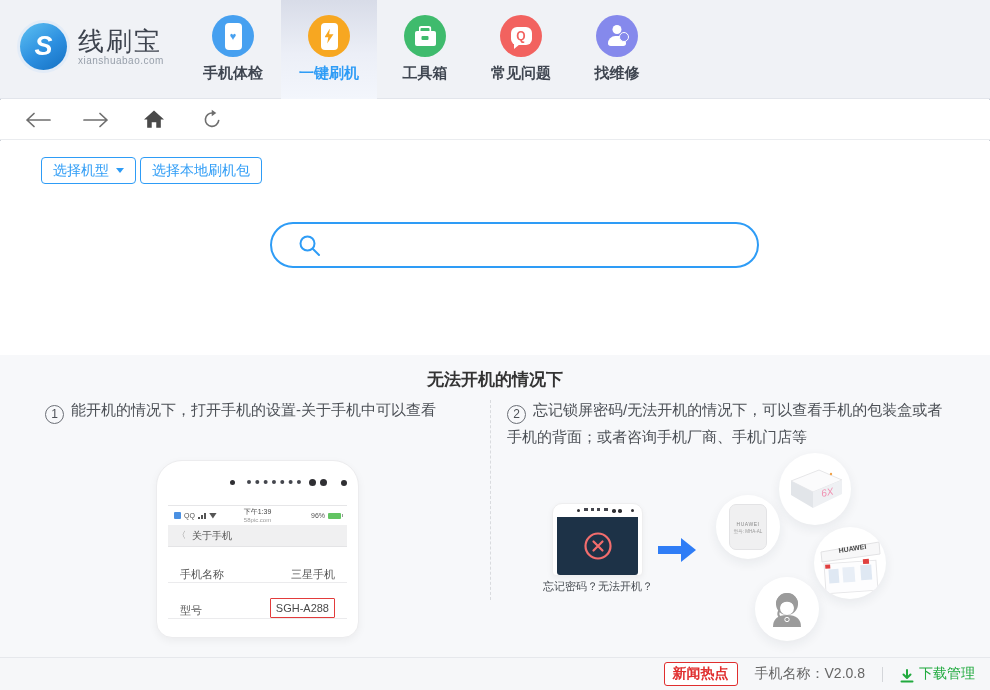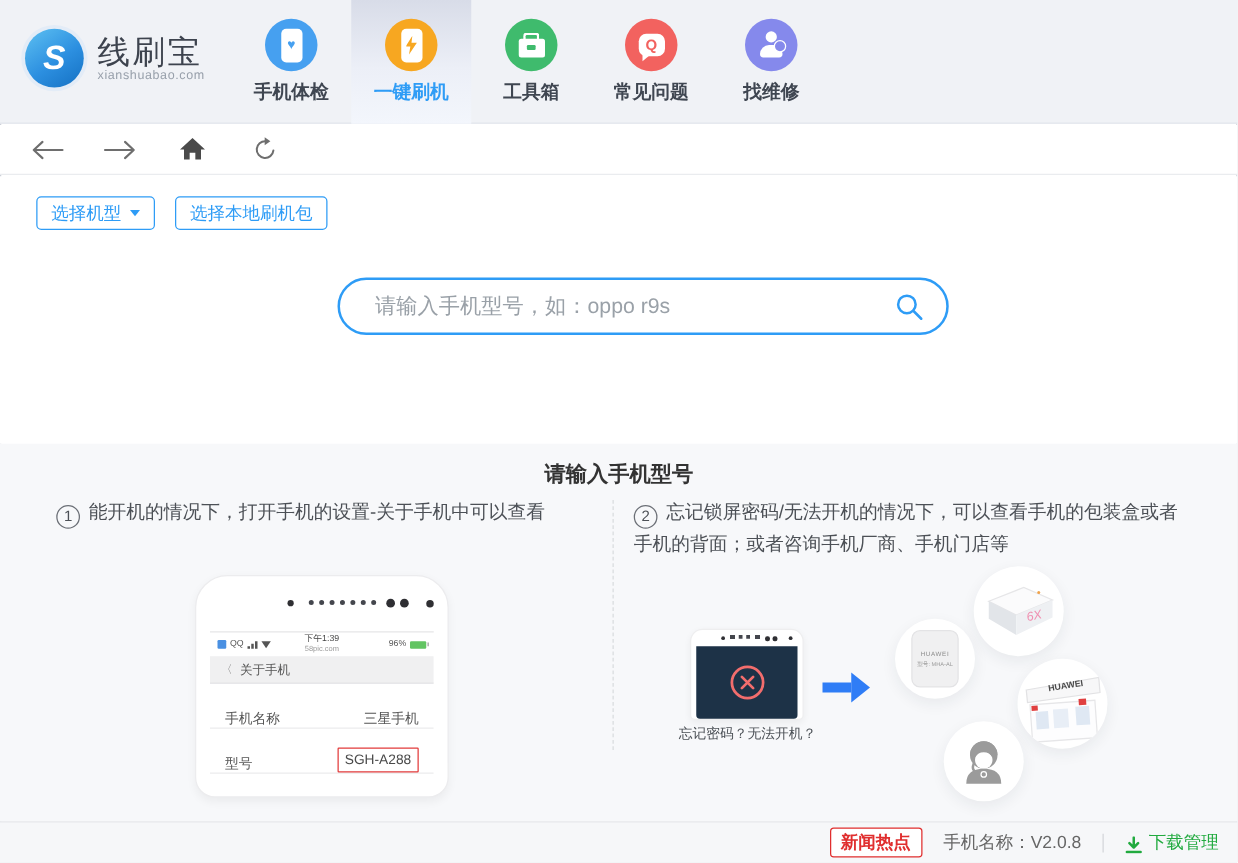--- a/index.html
+++ b/index.html
@@ -54,21 +54,21 @@
   .hamburger i{display:block;width:15px;height:2px;background:#3c4148;}
   .minbar{width:15px;height:2px;background:#3c4148;}
 
   
   .toolbar{position:absolute;left:0;top:100px;width:990px;height:40px;background:#fff;border-bottom:1px solid #eaecef;box-sizing:border-box;display:flex;align-items:center;padding-left:24px;gap:30px;}
   .tbtn{width:28px;height:26px;display:flex;align-items:center;justify-content:center;cursor:pointer;}
 
   
   .content{position:absolute;left:0;top:141px;width:990px;height:214px;background:#fff;}
   .btn-outline{position:absolute;top:16px;height:27px;border:1px solid #2e9cf6;border-radius:4px;background:#fff;color:#2e9cf6;font-size:14px;display:flex;align-items:center;padding:0 11px;gap:7px;cursor:pointer;box-sizing:border-box;}
-  .btn-model{left:29px;}
+  .btn-model{left:41px;}
   .btn-local{left:140px;}
   .tri-down{width:0;height:0;border-left:4px solid transparent;border-right:4px solid transparent;border-top:5px solid #2e9cf6;}
   .search-box{position:absolute;left:270px;top:81px;width:489px;height:46px;box-sizing:border-box;border:2px solid #2e9cf6;border-radius:25px;background:#fff;display:flex;align-items:center;padding:0 18px 0 26px;}
   .search-box input{flex:1;border:none;outline:none;font-size:17px;color:#333;background:transparent;font-family:inherit;}
   .search-box input::placeholder{color:#9aa1a8;}
 
   
   .guide{position:absolute;left:0;top:355px;width:990px;height:302px;background:#f7f8fa;}
   .guide-title{text-align:center;padding-top:13px;font-size:17px;font-weight:600;color:#333;}
   .steps{position:absolute;left:0;top:42px;width:990px;display:flex;}
@@ -214,32 +214,31 @@
   <div class="content">
     <button class="btn-outline btn-model">
       <span>选择机型</span>
       <span class="tri-down"></span>
     </button>
     <button class="btn-outline btn-local">
       <span>选择本地刷机包</span>
     </button>
 
     <div class="search-box">
-      <input type="text" placeholder="请输入手机型号，如：oppo r9s" style="">
       <span style="display:flex;">
         <svg width="23" height="23" viewBox="0 0 23 23">
             <circle cx="9.5" cy="9.5" r="7" stroke="#2e9cf6" stroke-width="2" fill="none"></circle>
             <line x1="15" y1="15" x2="21" y2="21" stroke="#2e9cf6" stroke-width="2" stroke-linecap="round"></line>
           </svg>
       </span>
     </div>
   </div>
 
   <div class="guide">
-    <div class="guide-title">请输入手机型号</div>
+    <div class="guide-title">无法开机的情况下</div>
 
     <div class="steps">
       <div class="step step-1">
         <span class="num-circle">1</span><span>能开机的情况下，打开手机的设置-关于手机中可以查看</span>
       </div>
       <div class="step step-2">
         <span class="num-circle">2</span><span>忘记锁屏密码/无法开机的情况下，可以查看手机的包装盒或者手机的背面；或者咨询手机厂商、手机门店等</span>
       </div>
     </div>
     <div class="v-divider"></div>

